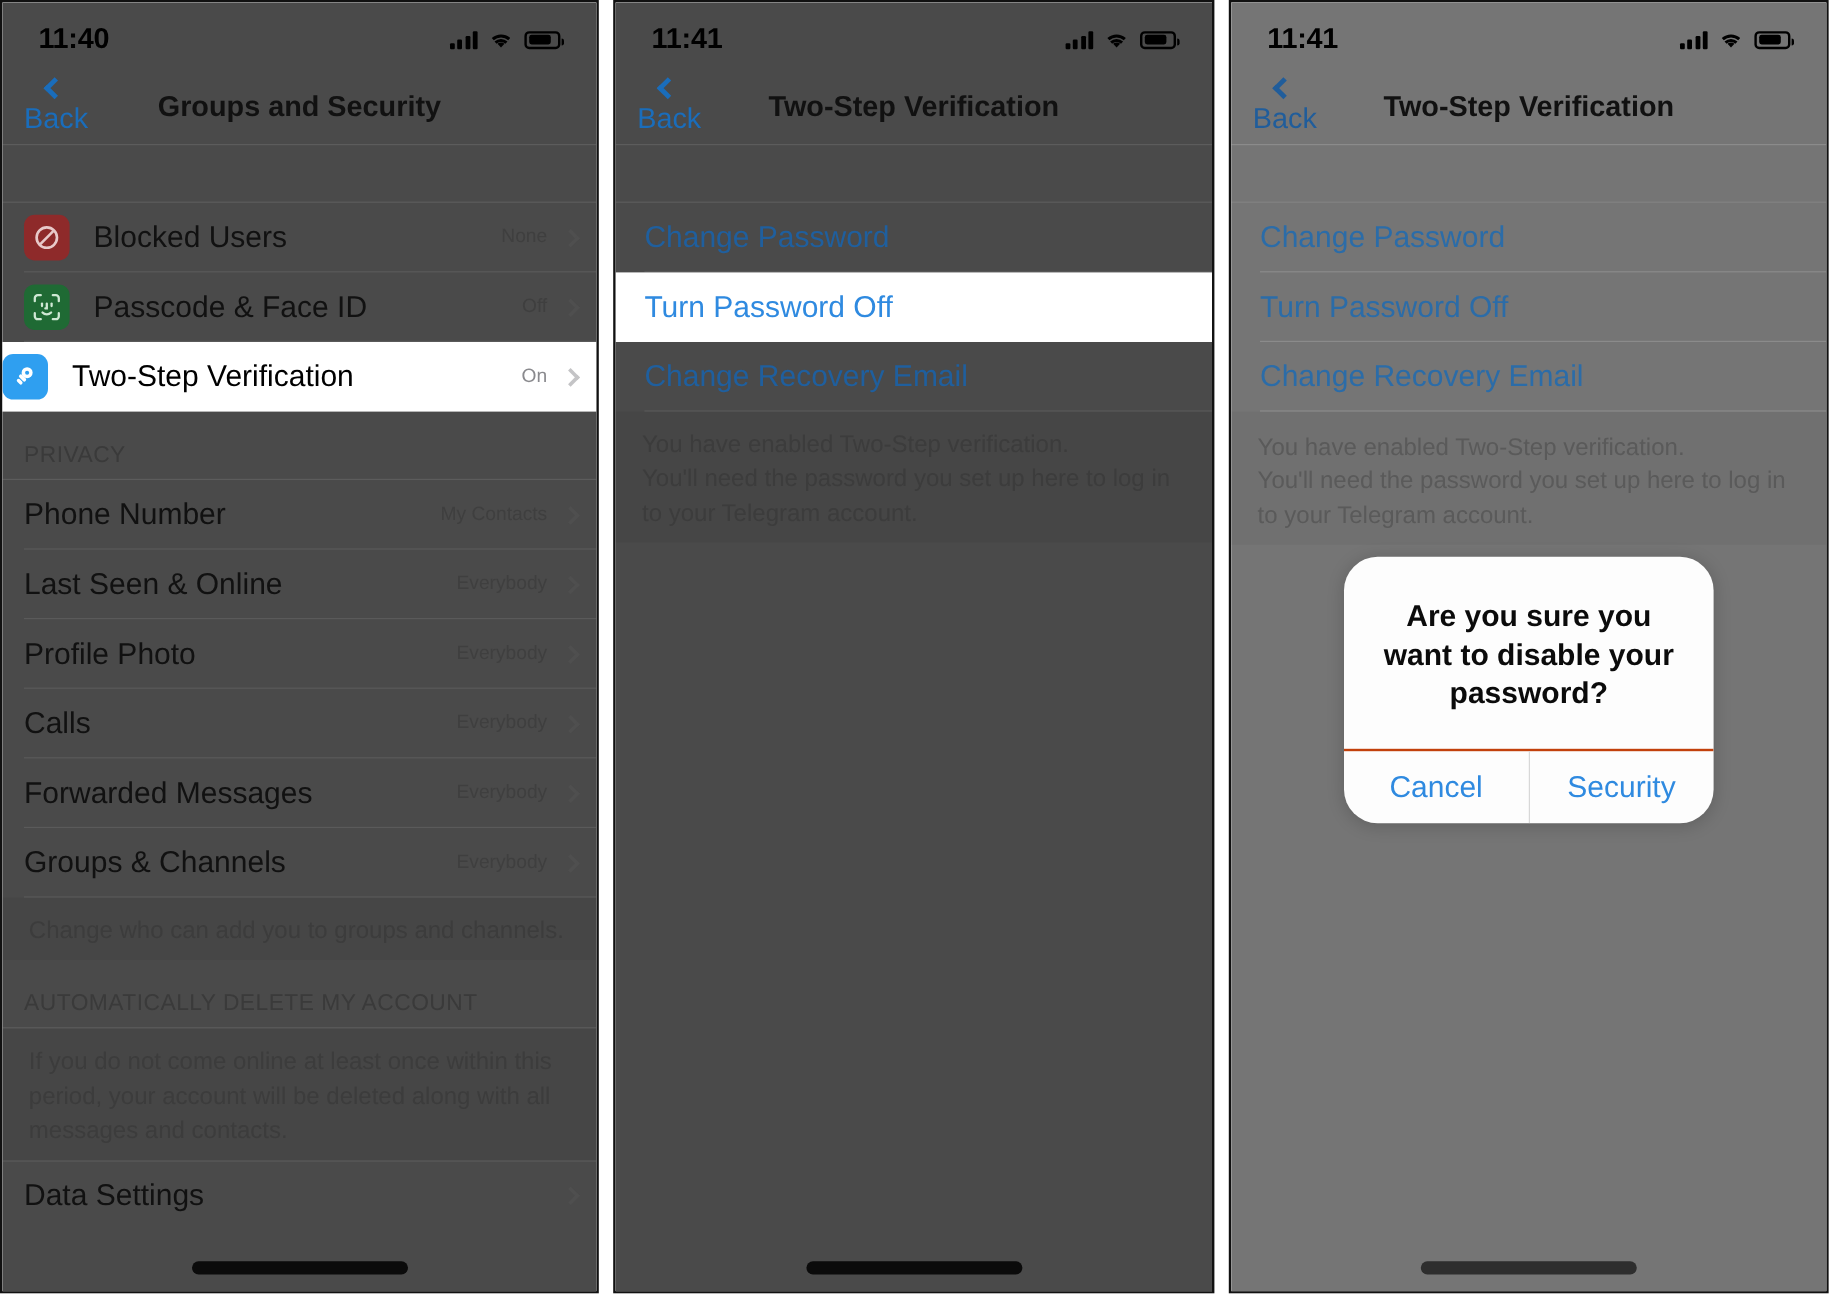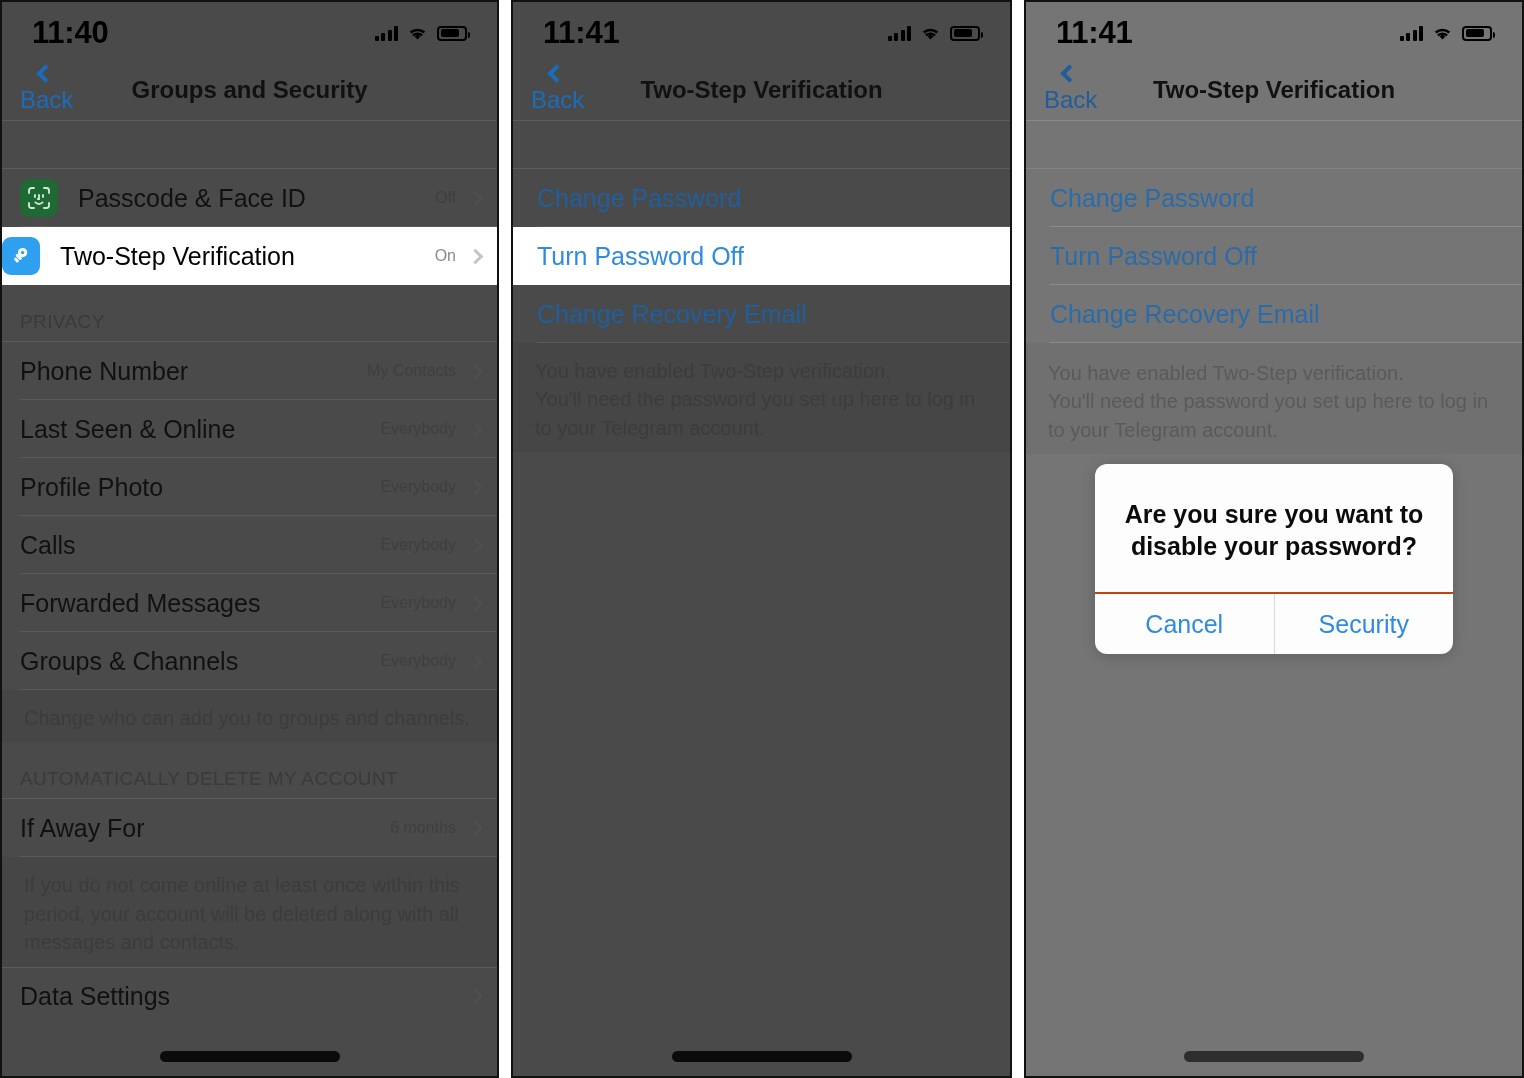--- a/index.html
+++ b/index.html
@@ -38,21 +38,21 @@
   
   .statusbar{
     position:relative;
     height:58px;
     display:flex;
     align-items:center;
     justify-content:space-between;
     padding:0 30px 0 30px;
   }
   .clock{
-    font-size:31px; font-weight:bold; color:#000;
+    font-size:24px; font-weight:bold; color:#000;
     letter-spacing:-0.2px;
     margin-top:4px;
   }
   .sb-right{ display:flex; align-items:center; gap:9px; margin-top:4px;}
   .bars{ display:flex; align-items:flex-end; gap:2.5px; height:15px;}
   .bars i{ display:block; width:4px; background:#000; border-radius:1px;}
   .bars i:nth-child(1){height:5px;}
   .bars i:nth-child(2){height:8px;}
   .bars i:nth-child(3){height:11px;}
   .bars i:nth-child(4){height:15px;}
@@ -173,23 +173,23 @@
 
   
   .alert-wrap{
     position:absolute; inset:0;
     display:flex; align-items:flex-start; justify-content:center;
     z-index:20;
     pointer-events:none;
   }
   .alert{
     margin-top:462px;
-    width:358px;
+    width:308px;
     background:#fdfdfd;
-    border-radius:12px;
+    border-radius:28px;
     box-shadow:0 2px 14px rgba(0,0,0,0.18);
     overflow:hidden;
     pointer-events:auto;
   }
   .alert-title{
     padding:34px 26px 30px 26px;
     text-align:center;
     font-size:25px; font-weight:bold; color:#0b0b0b;
     line-height:1.28;
   }
@@ -258,20 +258,32 @@
         </div>
         <div class="navtitle">Groups and Security</div>
       </div>
       <div class="nav-sep"></div>
 
       <div class="gap"></div>
       <div class="group-top"></div>
 
       <div class="list">
 
+        <div class="row">
+          <span class="appicon icon-blocked">
+            <svg width="24" height="24" viewBox="0 0 24 24">
+                <circle cx="12" cy="12" r="8.5" fill="none" stroke="#e8c9c9" stroke-width="2.2"></circle>
+                <line x1="6.4" y1="17.6" x2="17.6" y2="6.4" stroke="#e8c9c9" stroke-width="2.2"></line>
+              </svg>
+          </span>
+          <span class="label">Blocked Users</span>
+          <span class="value">None</span>
+          <span class="chev"></span>
+          <span class="sep"></span>
+        </div>
 
         <div class="row">
           <span class="appicon icon-face">
             <svg width="26" height="26" viewBox="0 0 26 26">
               <g fill="none" stroke="#cfe8d4" stroke-width="1.9" stroke-linecap="round">
                 <path d="M3 8V5.5A2.5 2.5 0 0 1 5.5 3H8"></path>
                   <path d="M18 3h2.5A2.5 2.5 0 0 1 23 5.5V8"></path>
                 <path d="M23 18v2.5a2.5 2.5 0 0 1-2.5 2.5H18"></path>
                   <path d="M8 23H5.5A2.5 2.5 0 0 1 3 20.5V18"></path>
                 <path d="M9 10v2"></path>
@@ -344,26 +356,20 @@
           <span class="chev"></span>
           <span class="sep full"></span>
         </div>
       </div>
 
       <div class="sect-foot tint">Change who can add you to groups and channels.</div>
 
       <div class="sect-head">AUTOMATICALLY DELETE MY ACCOUNT</div>
       <div class="group-top"></div>
 
-      <div class="row">
-        <span class="label">If Away For</span>
-        <span class="value">6 months</span>
-        <span class="chev"></span>
-        <span class="sep"></span>
-      </div>
 
       <div class="sect-foot tint">If you do not come online at least once within this period, your account will be deleted along with all messages and contacts.</div>
 
       <div class="group-top"></div>
       <div class="row">
         <span class="label">Data Settings</span>
         <span class="chev"></span>
       </div>
 
       <div class="home-ind"></div>

